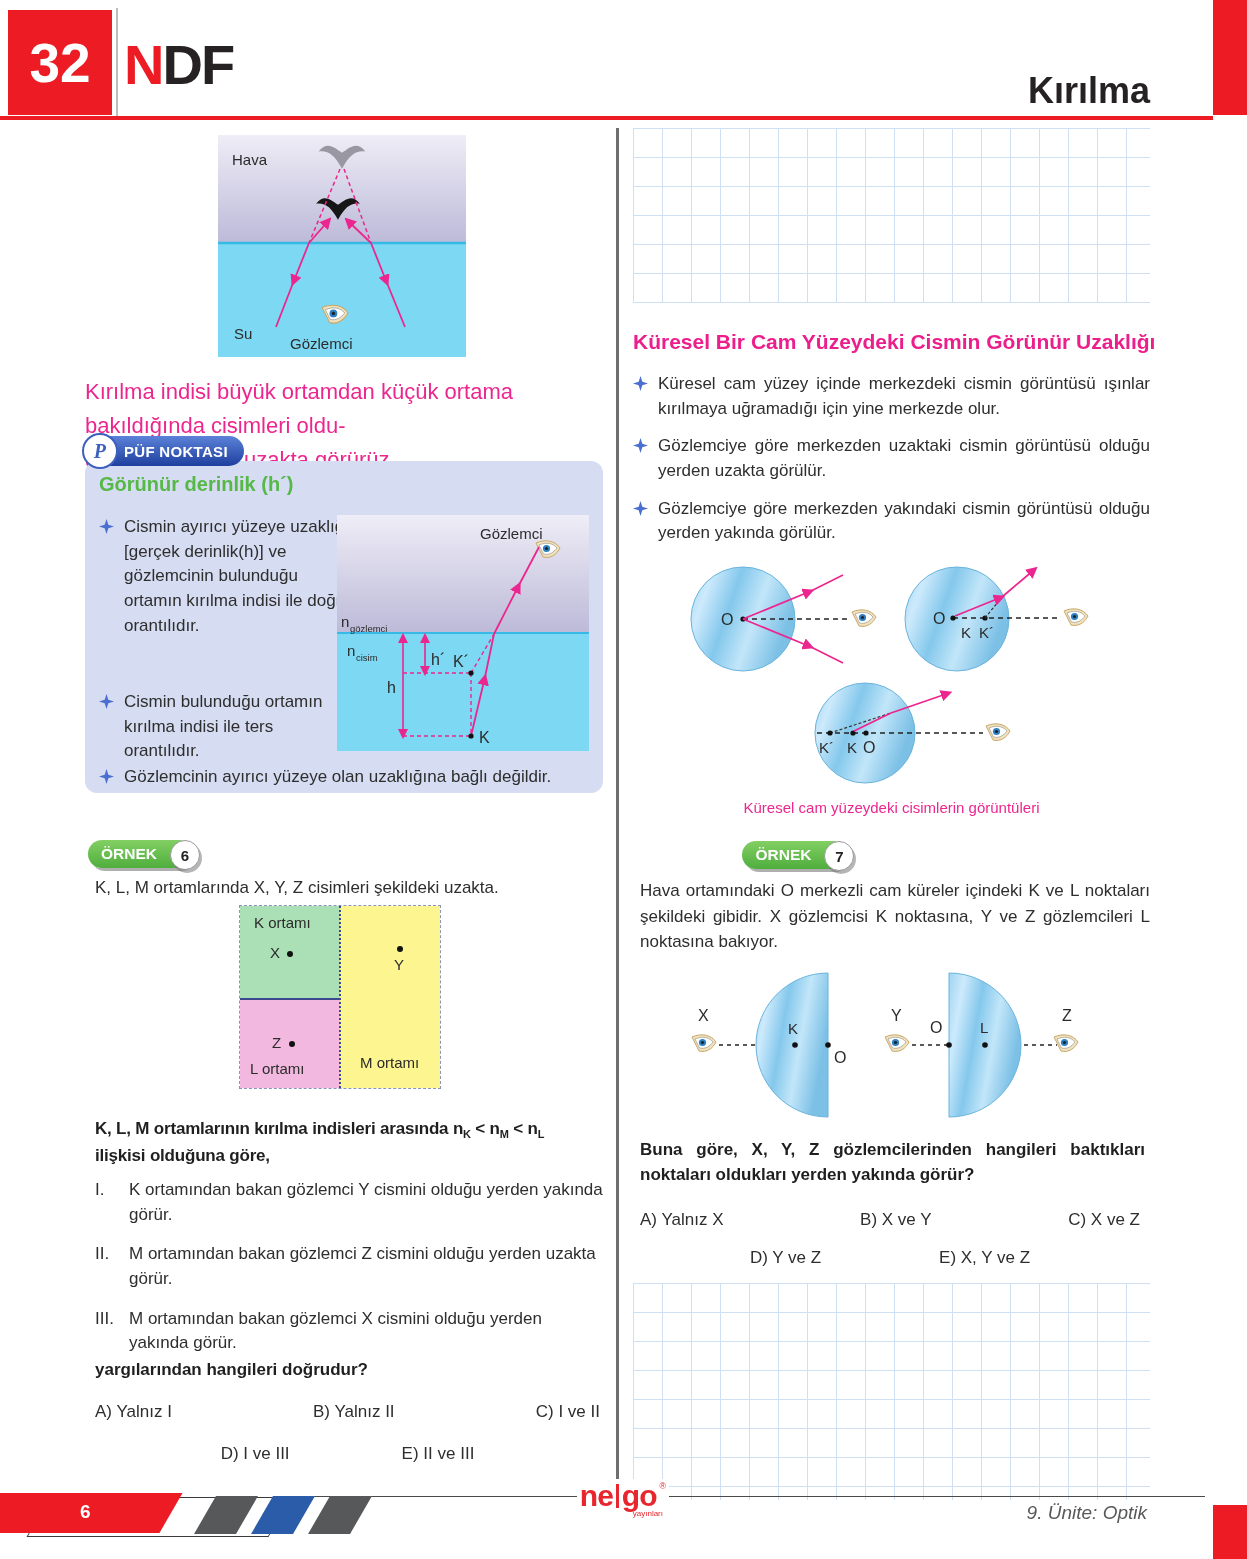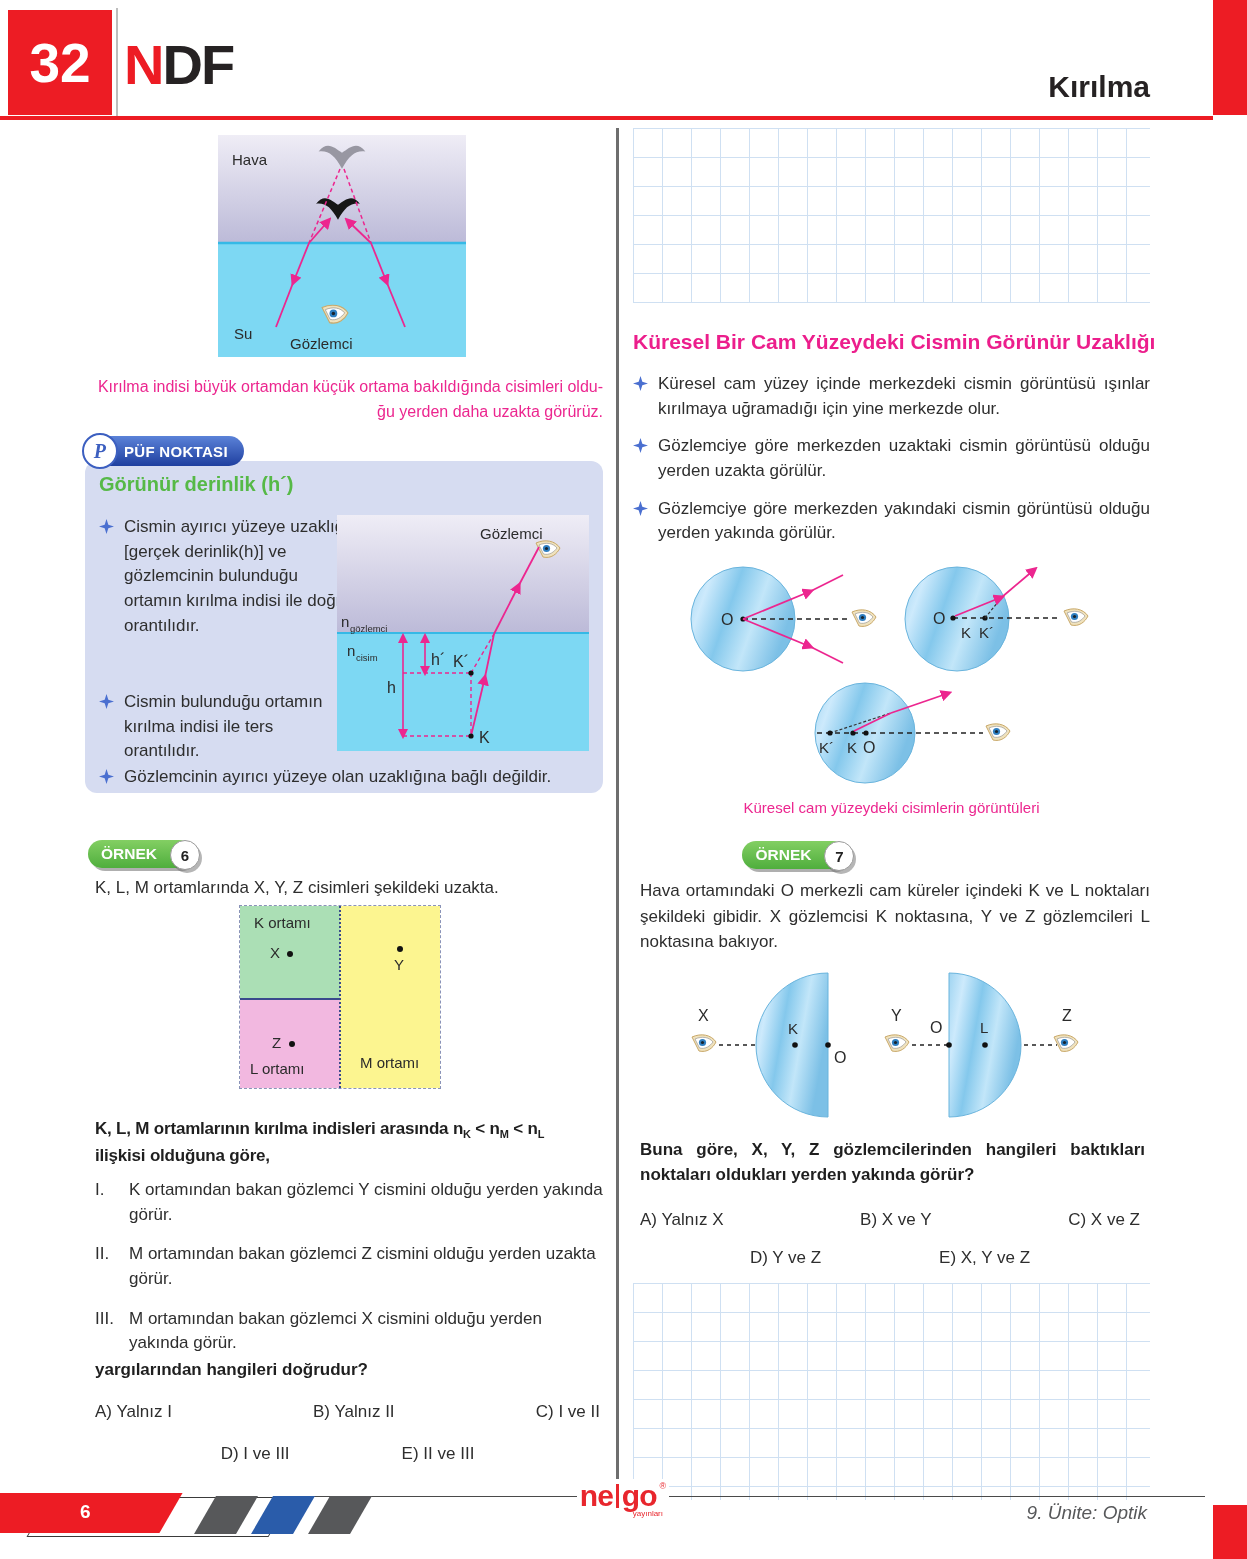--- a/index.html
+++ b/index.html
@@ -9,32 +9,32 @@
   .bold{font-weight:bold;color:#1f1f1f;}
   .just{text-align:justify;}
   .sub{font-size:11px;vertical-align:-4px;font-weight:bold;}
   
   .hdr-box{left:8px;top:10px;width:104px;height:105px;background:#ed1c24;display:flex;
            align-items:center;justify-content:center;}
   .hdr-num{color:#fff;font-size:55px;font-weight:bold;}
   .hdr-sep{left:116px;top:8px;width:2px;height:108px;background:#bdbdbd;}
   .hdr-brand{left:124px;top:32px;font-size:56px;font-weight:bold;letter-spacing:-2px;}
   .brand-n{color:#ed1c24;} .brand-df{color:#262223;}
-  .hdr-title{right:97px;top:70px;font-size:30px;font-weight:bold;color:#262223;}
+  .hdr-title{right:97px;top:70px;font-size:36px;font-weight:bold;color:#262223;}
   .hdr-rule{left:0;top:116px;width:1213px;height:4px;background:#ed1c24;}
   .rblock-top{left:1213px;top:0;width:34px;height:115px;background:#ed1c24;}
   .rblock-bot{left:1213px;top:1505px;width:34px;height:54px;background:#ed1c24;}
   .col-divider{left:616px;top:128px;width:3px;height:1372px;background:#6e6e6e;}
   
   .grid{background-image:linear-gradient(to right,#cfe0f2 1px,transparent 1px),
                          linear-gradient(to bottom,#cfe0f2 1px,transparent 1px);
         background-size:29px 29px;}
   
   .pink{color:#ec268f;}
-  .caption{width:518px;text-align:right;font-size:16px;line-height:1.55;}
+  .caption{width:518px;text-align:left;font-size:22px;line-height:1.55;}
   
   .tipbox{left:85px;top:461px;width:518px;height:332px;background:#d6dcf1;border-radius:12px;}
   .tip-head{left:14px;top:12px;font-size:20px;font-weight:bold;color:#56b947;}
   .puf-badge{left:88px;top:436px;height:30px;display:flex;align-items:center;
              background:linear-gradient(180deg,#5b82d8,#1f3f9f);border-radius:15px;
              padding:0 16px 0 36px;color:#fff;font-weight:bold;font-size:15px;letter-spacing:.3px;z-index:3;}
   .puf-icon{position:absolute;left:-6px;top:-3px;width:32px;height:32px;background:#fff;
             border:2px solid #3c5fc0;border-radius:50%;display:flex;align-items:center;justify-content:center;
             font-family:"Liberation Serif",serif;font-style:italic;font-weight:bold;font-size:20px;color:#3c5fc0;}
   .bullet-row{display:flex;gap:10px;}

